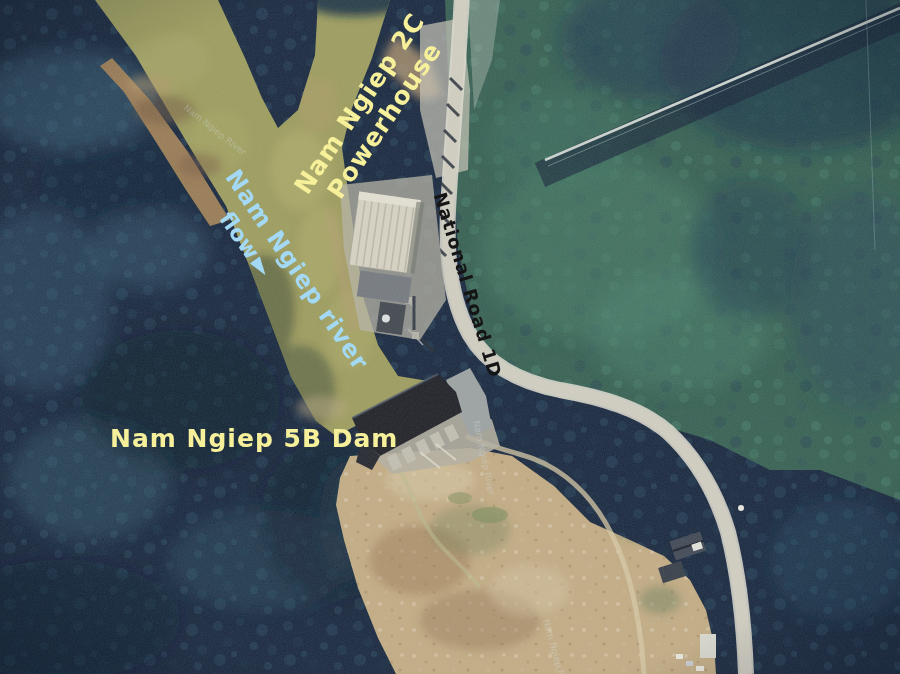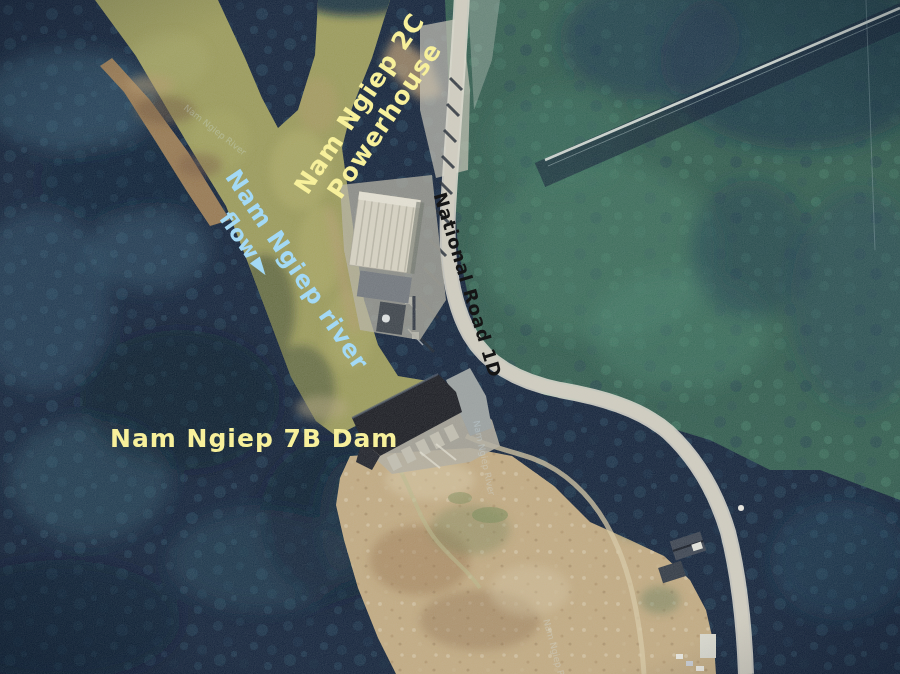--- a/index.html
+++ b/index.html
@@ -253,20 +253,20 @@
     <div>Nam Ngiep 2C</div>
     <div>Powerhouse</div>
   </div>
 
   <div class="lbl" id="lbl-river" style="color: rgb(163, 217, 245);">Nam Ngiep river</div>
 
   <div class="lbl" id="lbl-flow" style="color: rgb(163, 217, 245);">
     <span>flow</span><span class="arrow">►</span>
   </div>
 
-  <div class="lbl" id="lbl-dam" style="color: rgb(247, 240, 155);">Nam Ngiep 7B Dam</div>
+  <div class="lbl" id="lbl-dam" style="color: rgb(247, 240, 155);">Nam Ngiep 5B Dam</div>
 
   <div class="lbl" id="lbl-road" style="color: rgb(21, 21, 21);">National Road 1D</div>
 
   <div class="wm" id="wm1">Nam Ngiep River</div>
   <div class="wm" id="wm2">Nam Ngiep River</div>
   <div class="wm" id="wm3">Nam Ngiep River</div>
 </div>
 
 </body></html>

